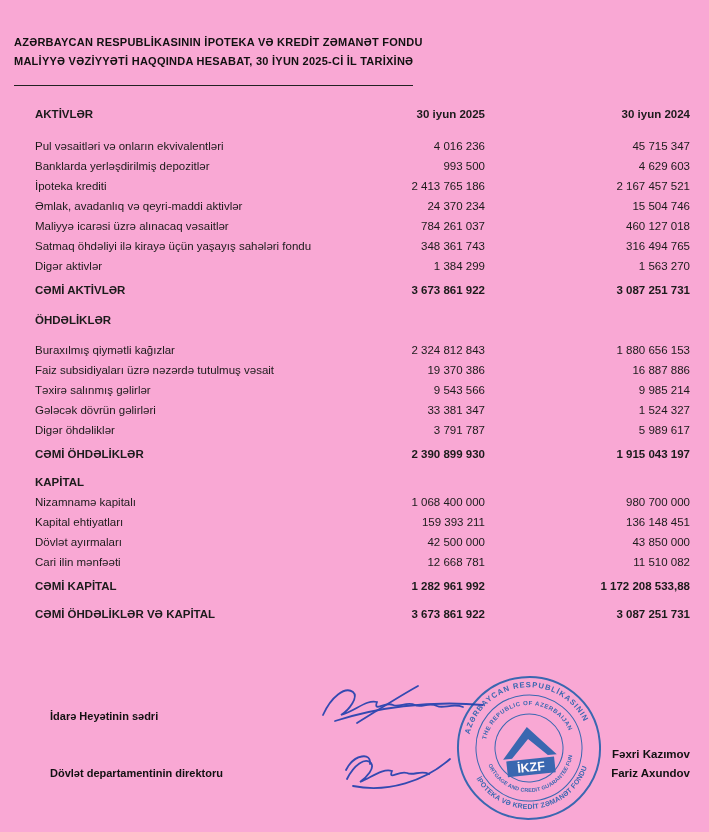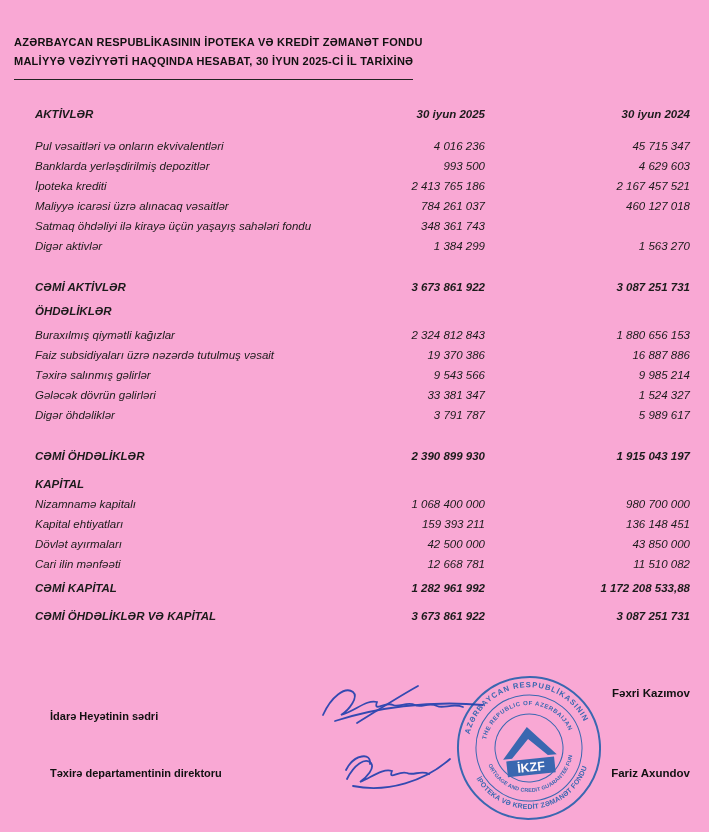--- a/index.html
+++ b/index.html
@@ -3,32 +3,32 @@
 <meta charset="utf-8">
 <style>
   * { margin:0; padding:0; box-sizing:border-box; }
   html,body { background:#ffffff; }
   .page {
     position:relative; width:709px; height:832px; background:#f9a8d4;
     font-family:"Liberation Sans", sans-serif; color:#1b1b1b; overflow:hidden;
   }
   .header { position:absolute; top:36px; left:14px; font-size:11px; font-weight:bold; letter-spacing:.25px; color:#111; }
   .header .h-line2 { margin-top:7px; }
-  .header .h-line2 span { border-bottom:1px solid #222; padding-bottom:12px; }
-
-  .tbl { position:absolute; left:35px; top:104px; width:655px; font-size:11.5px;font-style:italic; }
+  .header .h-line2 span { border-bottom:1px solid #222; padding-bottom:18px; }
+
+  .tbl { position:absolute; left:35px; top:104px; width:655px; font-size:11.5px; }
   .trow { display:grid; grid-template-columns:1fr 135px 205px; line-height:20px; align-items:baseline; }
   .trow .val { text-align:right; }
   .bold { font-weight:bold; }
-  .mt6 { margin-top:21px; } .mt8 { margin-top:8px; } .mt10 { margin-top:4px; }
+  .mt6 { margin-top:4px; } .mt8 { margin-top:8px; } .mt10 { margin-top:10px; }
   .mt16 { margin-top:4px; } .mt22 { margin-top:12px; }
 
   .sig-role { position:absolute; left:50px; font-size:11px; font-weight:bold; color:#111; }
   .sig-name { position:absolute; right:19px; font-size:11.5px; font-weight:bold; text-align:right; color:#111; }
-  .r1 { top:710px; } .n1 { top:687px;text-align:center; }
+  .r1 { top:710px; } .n1 { top:748px;text-align:center; }
   .r2 { top:767px; } .n2 { top:767px; }
 
   .seal-svg { position:absolute; left:455px; top:674px; opacity:.92; }
   .ink-svg { position:absolute; left:0; top:0; pointer-events:none; }
 </style>
 </head>
 <body>
 
 <div class="page">
 
@@ -57,27 +57,33 @@
         <span class="lbl">Banklarda yerləşdirilmiş depozitlər</span>
         <span class="val">993 500</span>
         <span class="val">4 629 603</span>
       </div>
       <div class="trow">
         <span class="lbl">İpoteka krediti</span>
         <span class="val">2 413 765 186</span>
         <span class="val">2 167 457 521</span>
       </div>
       <div class="trow">
+        <span class="lbl">Əmlak, avadanlıq və qeyri-maddi aktivlər</span>
+        <span class="val">24 370 234</span>
+        <span class="val">15 504 746</span>
+      </div>
+      <div class="trow">
         <span class="lbl">Maliyyə icarəsi üzrə alınacaq vəsaitlər</span>
         <span class="val">784 261 037</span>
         <span class="val">460 127 018</span>
       </div>
       <div class="trow">
         <span class="lbl">Satmaq öhdəliyi ilə kirayə üçün yaşayış sahələri fondu</span>
         <span class="val">348 361 743</span>
+        <span class="val">316 494 765</span>
       </div>
       <div class="trow">
         <span class="lbl">Digər aktivlər</span>
         <span class="val">1 384 299</span>
         <span class="val">1 563 270</span>
       </div>
     </div>
 
     <div class="trow bold mt6">
       <span class="lbl">CƏMİ AKTİVLƏR</span>
@@ -163,21 +169,21 @@
     <div class="trow bold mt8">
       <span class="lbl">CƏMİ ÖHDƏLİKLƏR VƏ KAPİTAL</span>
       <span class="val">3 673 861 922</span>
       <span class="val">3 087 251 731</span>
     </div>
 
   </div>
 
   <div class="sig-role r1">İdarə Heyətinin sədri</div>
   <div class="sig-name n1">Fəxri Kazımov</div>
-  <div class="sig-role r2">Təxirə departamentinin direktoru</div>
+  <div class="sig-role r2">Dövlət departamentinin direktoru</div>
   <div class="sig-name n2">Fariz Axundov</div>
 
   <svg class="seal-svg" width="148" height="148" viewBox="-74 -74 148 148" aria-hidden="true">
     <g transform="rotate(-6)" fill="none" stroke="#2a62ae">
       <circle r="71" stroke-width="2"></circle>
       <circle r="53" stroke-width="1"></circle>
       <circle r="34" stroke-width="1"></circle>
     </g>
     <defs>
       <path id="arcOT" d="M -60.1,10.6 A 61,61 0 1 1 60.1,10.6"></path>

